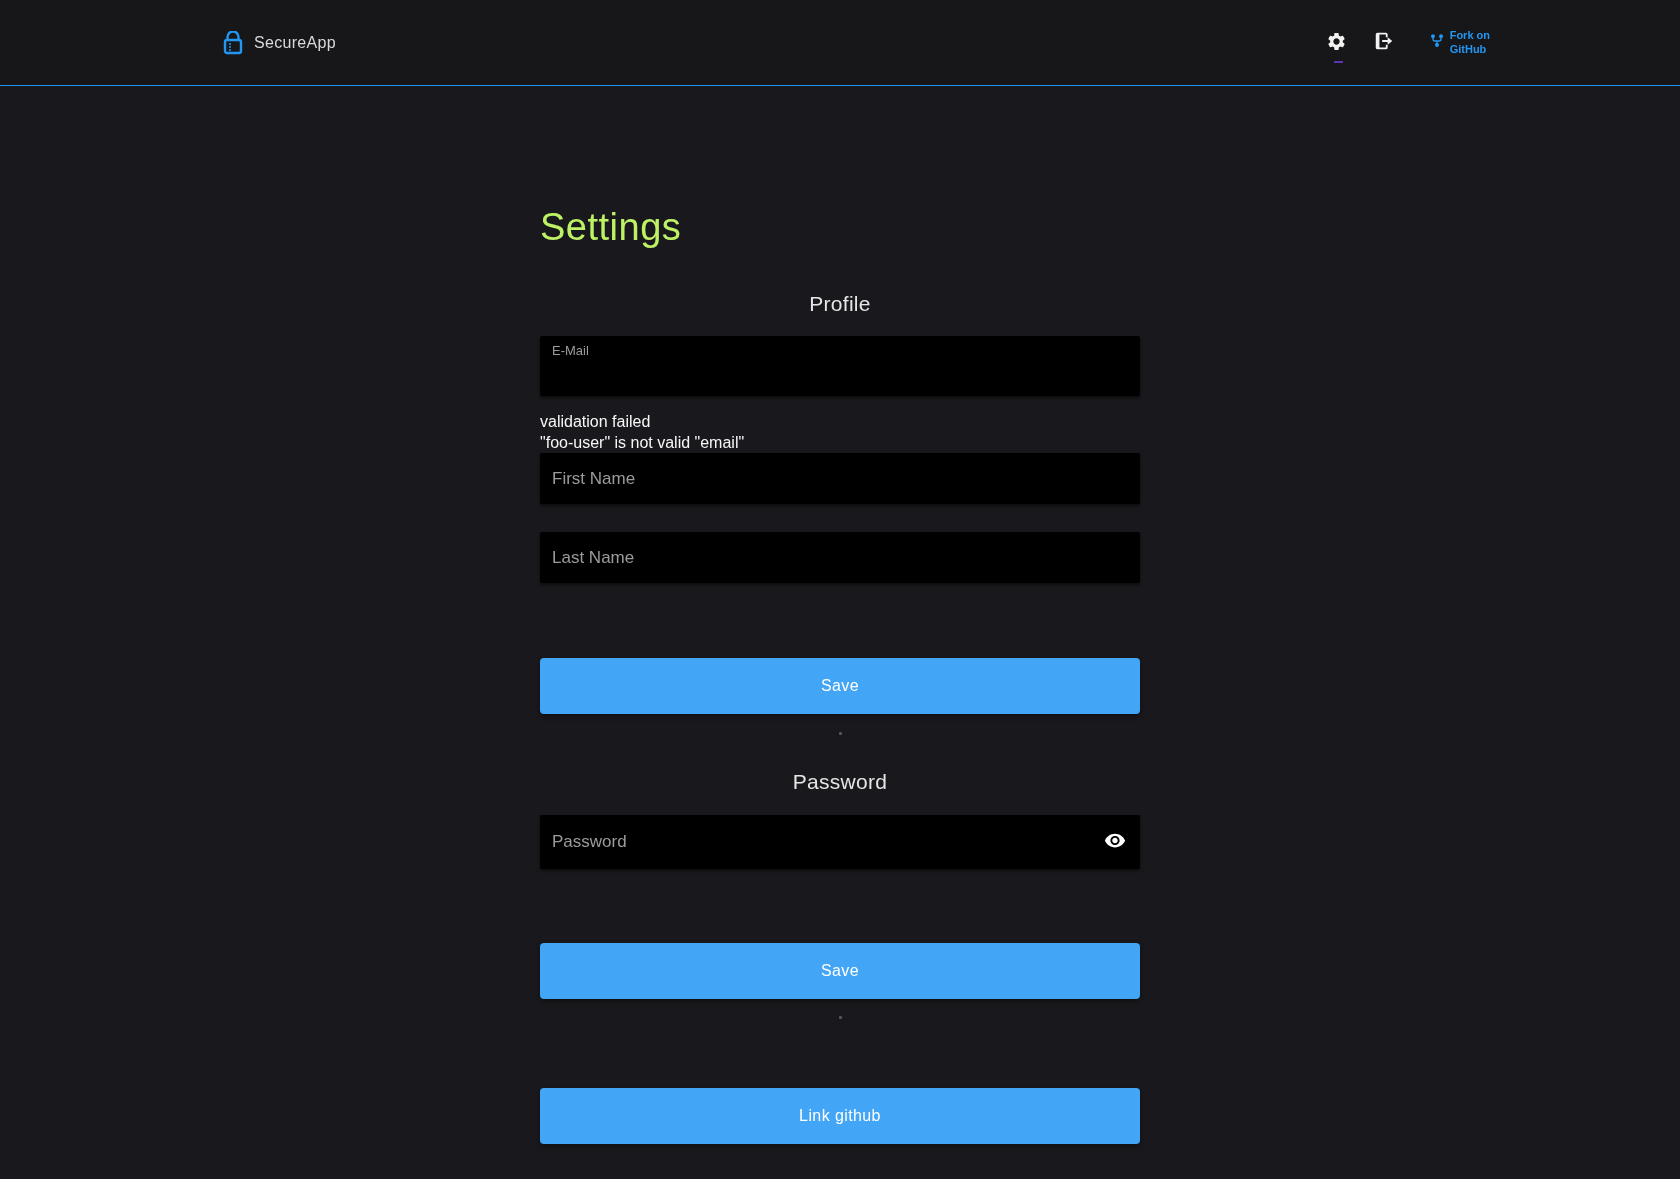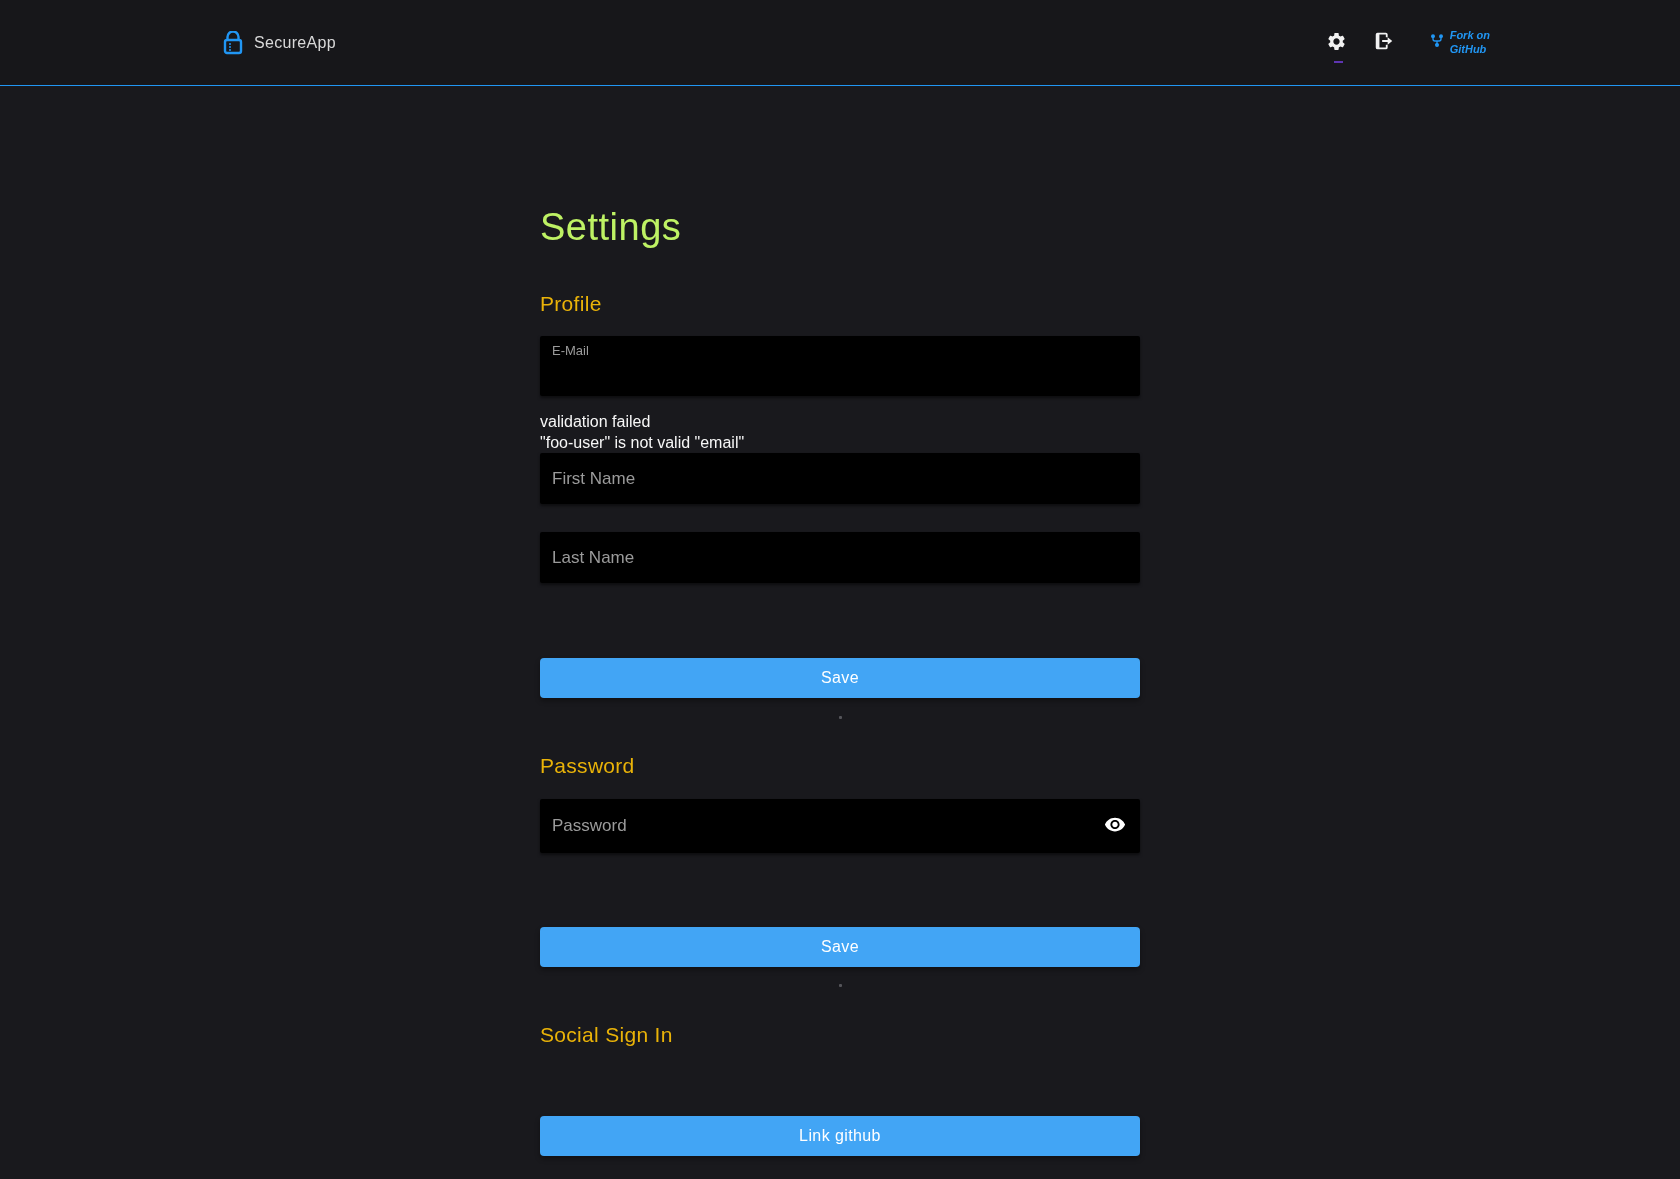--- a/index.html
+++ b/index.html
@@ -15,40 +15,40 @@
     background: #17171a;
     border-bottom: 1px solid #2196f3;
     display: flex;
     align-items: center;
     justify-content: space-between;
     padding: 0 190px 0 222px;
   }
   .logo { display: flex; align-items: center; gap: 10px; cursor: pointer; }
   .logo svg { display: block; }
   .app-title { color: #d9d9d9; font-size: 16px; letter-spacing: 0.3px; }
-  .header-actions { display: flex; align-items: center; gap: 18px; font-style: italic; }
+  .header-actions { display: flex; align-items: center; gap: 18px; }
   .icon-btn {
     background: transparent; border: none; cursor: pointer;
     padding: 4px; display: flex; align-items: center; justify-content: center;
   }
   .gear-wrap { position: relative; }
   .active-indicator {
     position: absolute; left: 12px; bottom: -4px;
     width: 9px; height: 2px; background: #5e35b1;
   }
   .fork-link {
     display: flex; align-items: center; gap: 5px;
     color: #2196f3; text-decoration: none; cursor: pointer;
     margin-left: 12px;
   }
   .fork-text { display: flex; flex-direction: column; font-size: 11px; font-weight: bold; line-height: 1.25; }
   
   main { width: 600px; margin: 0 auto; padding-top: 118px; }
   .page-title { color: #bef264; font-size: 38px; font-weight: 400; line-height: 46px; letter-spacing: 0.5px; }
-  .section-heading { color: #eab308; font-size: 21px; font-weight: 400; line-height: 25px; letter-spacing: 0.3px; }
+  .section-heading { color: #e5e5e5; font-size: 21px; font-weight: 400; line-height: 25px; letter-spacing: 0.3px; text-align: center; }
   .h-profile { margin-top: 41px; }
   .h-password { margin-top: 34px; }
   .h-social { margin-top: 35px; }
   
   .filled-field {
     margin-top: 20px; height: 60px; background: #000;
     border-radius: 2px; padding: 7px 12px 0 12px;
     box-shadow: 0 2px 3px rgba(0,0,0,0.5);
     display: flex; flex-direction: column;
   }
@@ -72,21 +72,21 @@
   .password-wrap .text-field { height: 54px; padding-right: 48px; }
   .eye-button {
     position: absolute; right: 10px; top: 50%; transform: translateY(-50%);
     background: transparent; border: none; cursor: pointer; padding: 4px;
     display: flex; align-items: center;
   }
   
   .validation { margin-top: 15px; color: #f7f7f7; font-size: 16px; line-height: 21px; }
   
   .btn {
-    display: block; width: 100%; height: 40px;
+    display: block; width: 100%; height: 56px;
     background: #42a5f5; color: #ffffff;
     font-size: 16px; letter-spacing: 0.4px;
     border: none; border-radius: 4px; cursor: pointer;
     box-shadow: 0 3px 5px rgba(0,0,0,0.35);
     font-family: "Liberation Sans", sans-serif;
   }
   .btn-save-profile { margin-top: 75px; }
   .btn-save-password { margin-top: 74px; }
   .btn-link-github { margin-top: 69px; }
   .dot-divider {
@@ -177,16 +177,15 @@
           <path fill-rule="evenodd" fill="#ffffff" d="M12 4.5C7 4.5 2.73 7.61 1 12c1.73 4.39 6 7.5 11 7.5s9.27-3.11 11-7.5c-1.73-4.39-6-7.5-11-7.5zM12 17c-2.76 0-5-2.24-5-5s2.24-5 5-5 5 2.24 5 5-2.24 5-5 5zm0-8c-1.66 0-3 1.34-3 3s1.34 3 3 3 3-1.34 3-3-1.34-3-3-3z"></path>
         </svg>
       </span>
     </button>
   </div>
 
   <button class="btn btn-save-password">Save</button>
 
   <div class="dot-divider dot-2"></div>
 
-  <h2 class="section-heading h-social">Social Sign In</h2>
 
   <button class="btn btn-link-github">Link github</button>
 </main>
 
 </body></html>

